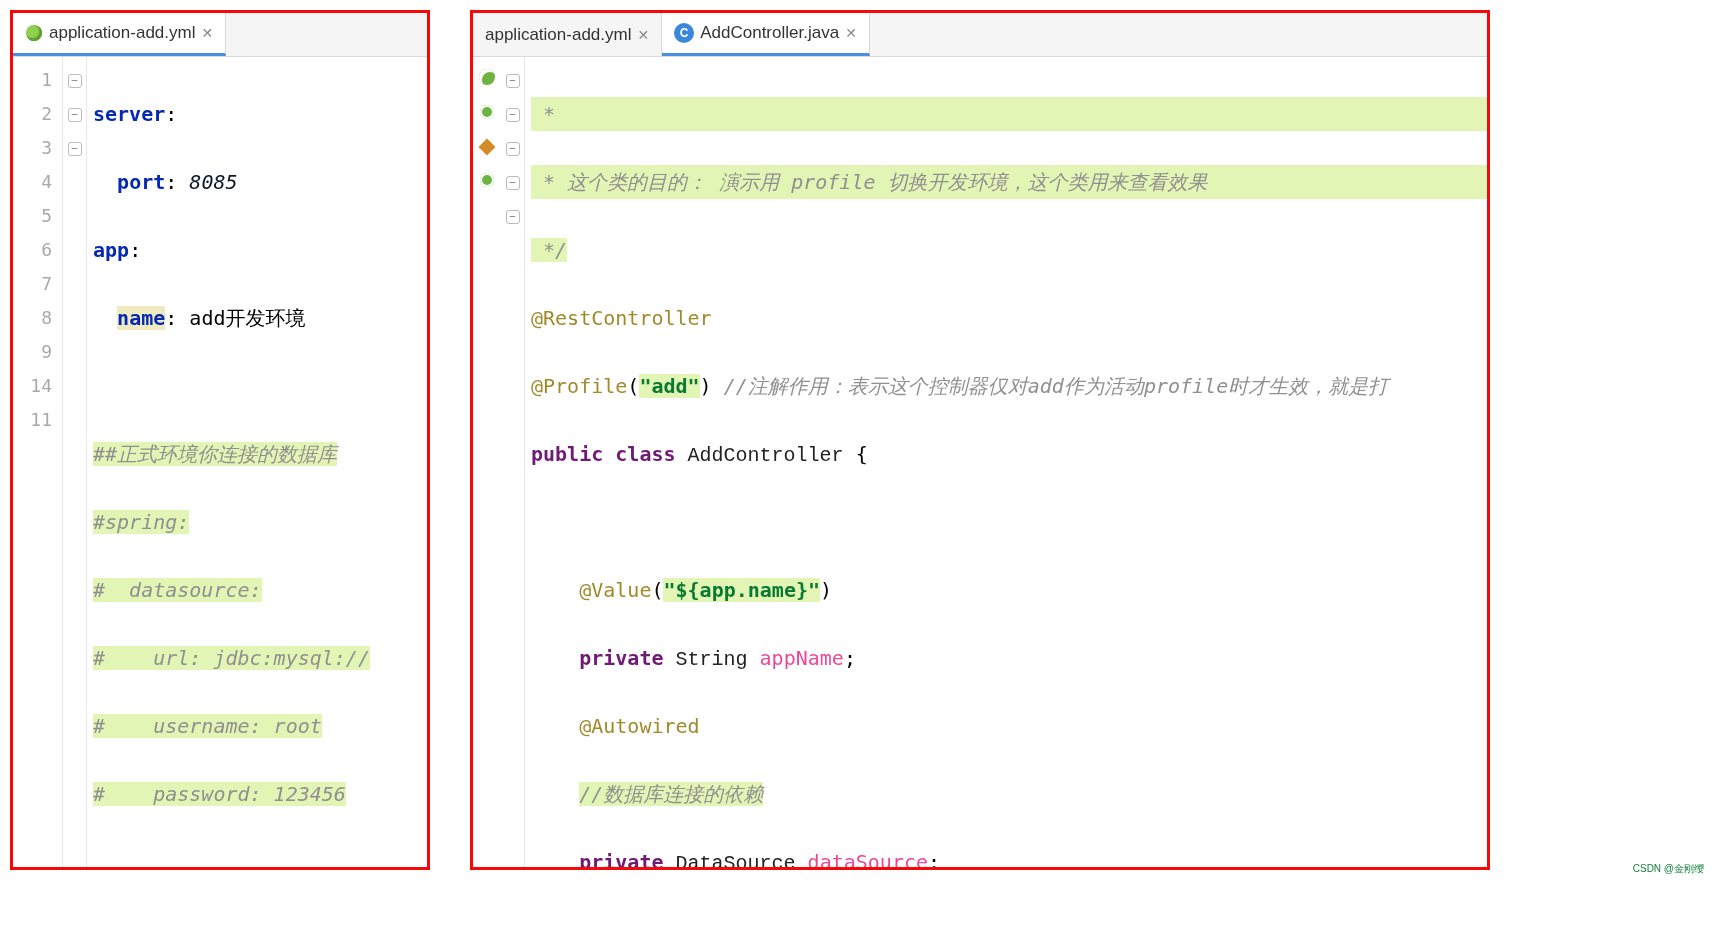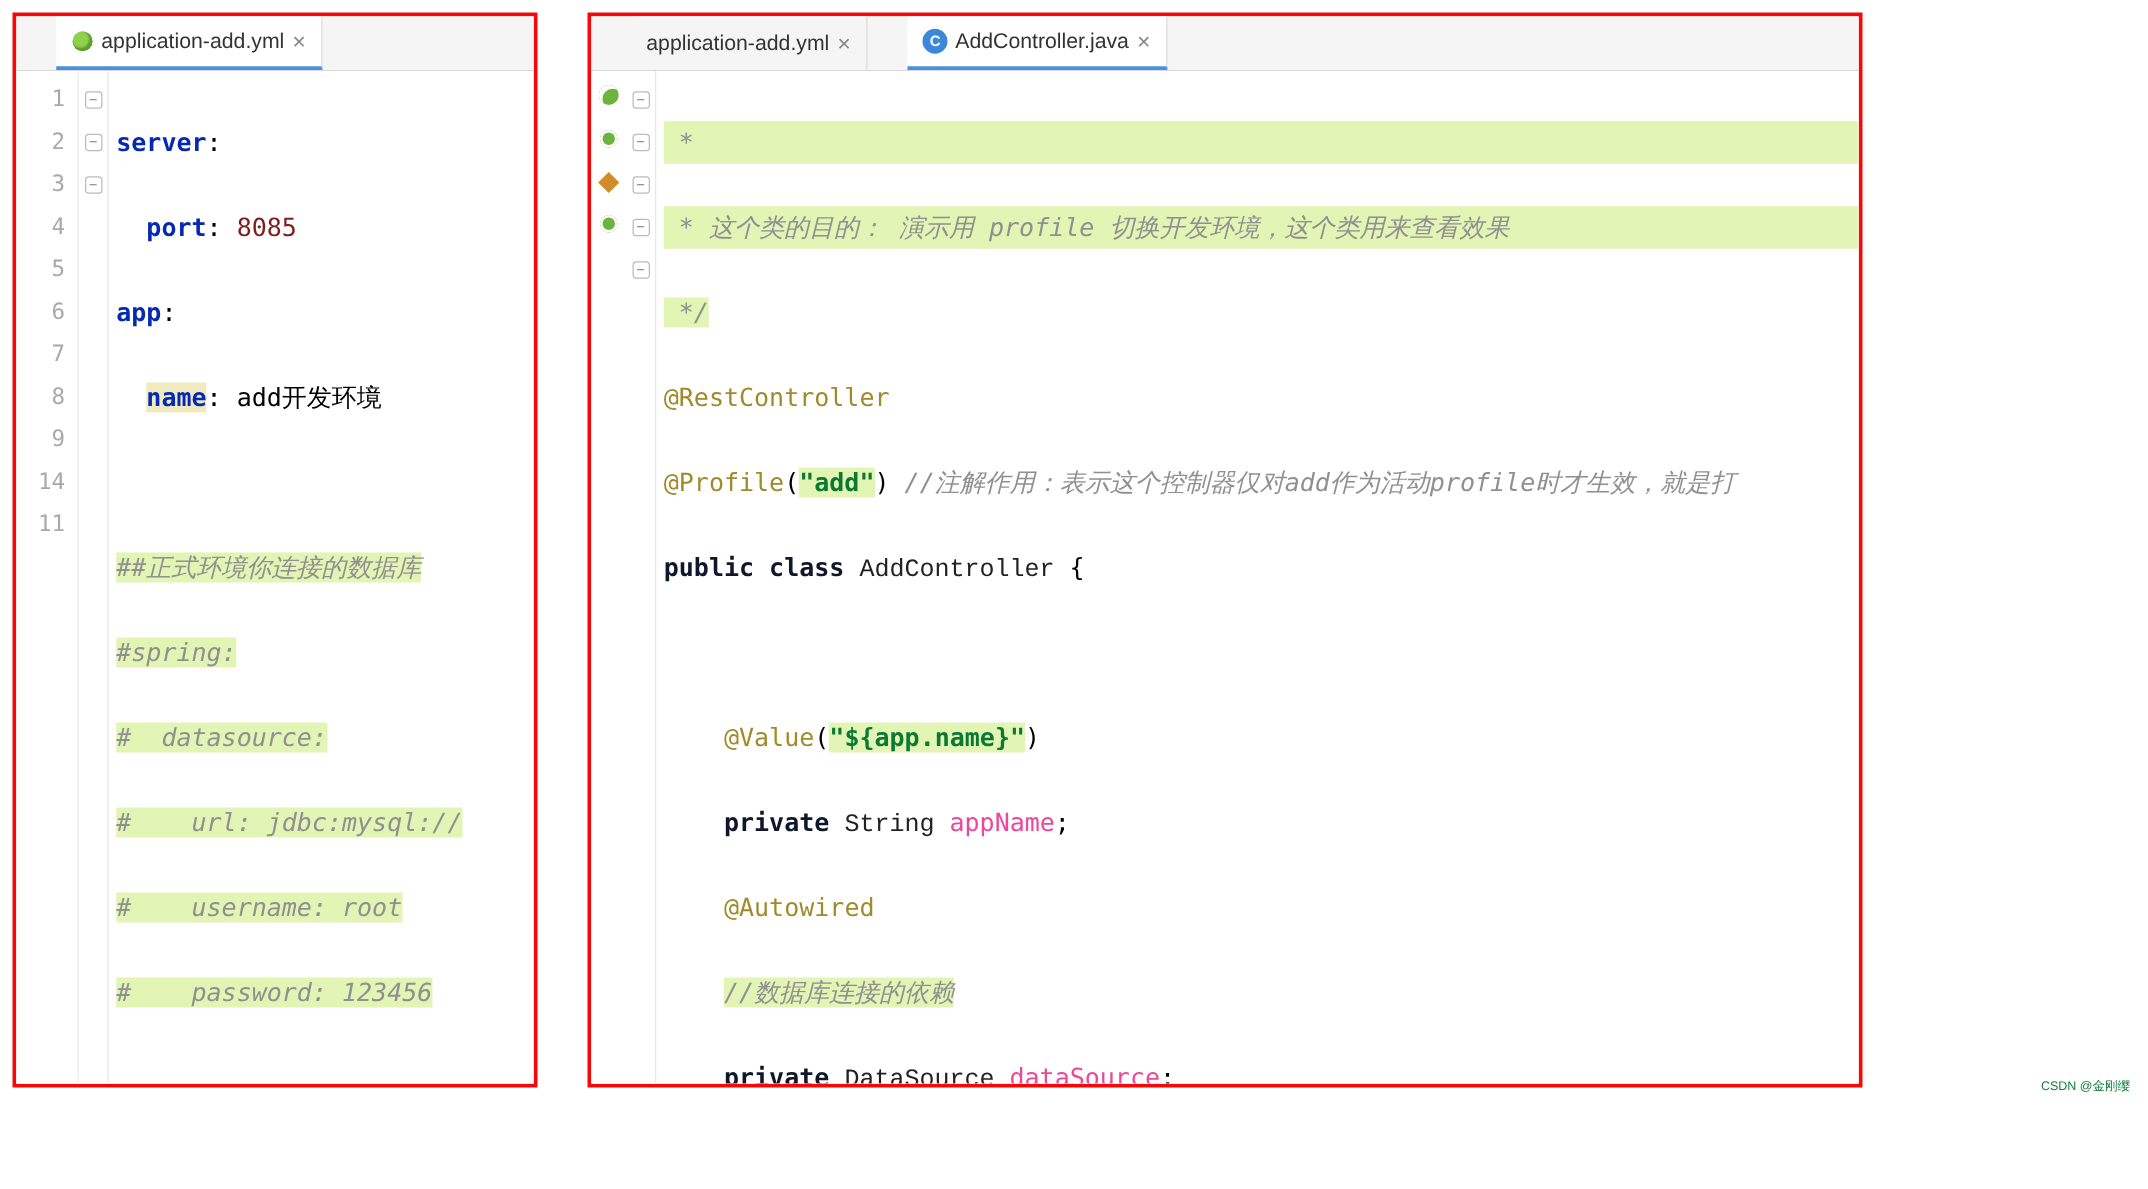--- a/index.html
+++ b/index.html
@@ -34,21 +34,20 @@
     display: flex;
     align-items: center;
     padding: 0 12px;
     border-right: 1px solid #d9d9d9;
     background: #ffffff;
     font-family: "Segoe UI", Arial, sans-serif;
     font-size: 17px;
     color: #333;
     gap: 6px;
     cursor: pointer;
-    margin-left: 32px;
   }
   .tab.inactive { background: #f5f5f5; }
   .tab.active { background: #ffffff; border-bottom: 3px solid #4a90e2; }
   .tab .close { color: #888; font-size: 14px; }
   .file-icon {
     width: 18px; height: 18px; display:inline-flex;
     align-items:center; justify-content:center;
   }
   .file-icon.yml::before {
     content:""; display:block; width:16px; height:16px;
@@ -110,22 +109,22 @@
     flex: 1;
     padding: 6px 0 10px 6px;
     line-height: 34px;
     font-size: 20px;
     white-space: pre;
     overflow: hidden;
   }
   .code .line { height: 34px; }
   .hl-green  { background: #e2f5b5; }
   .kw   { color: #0529b3; font-weight: bold; }
-  .kw2  { color: #0f172a; font-weight: bold; }
-  .num  { color: #7f1d1d; }
+  .kw2  { color: #701a75; font-weight: bold; }
+  .num  { color: #0f172a; font-style: italic; }
   .str  { color: #0a7a33; font-weight: bold; }
   .cmt  { color: #909090; font-style: italic; }
   .ann  { color: #a08a2a; }
   .type { color: #222; font-family: Liberation Mono, monospace; }
   .field{ color: #ec4899; }
   .gold-box { background: #f0eac0; }
   .spring-icon::before{
     content:""; display:inline-block; width:16px; height:16px;
     border-radius:50%; background:#6db33f;
     box-shadow: inset 3px 3px 0 #fff;

